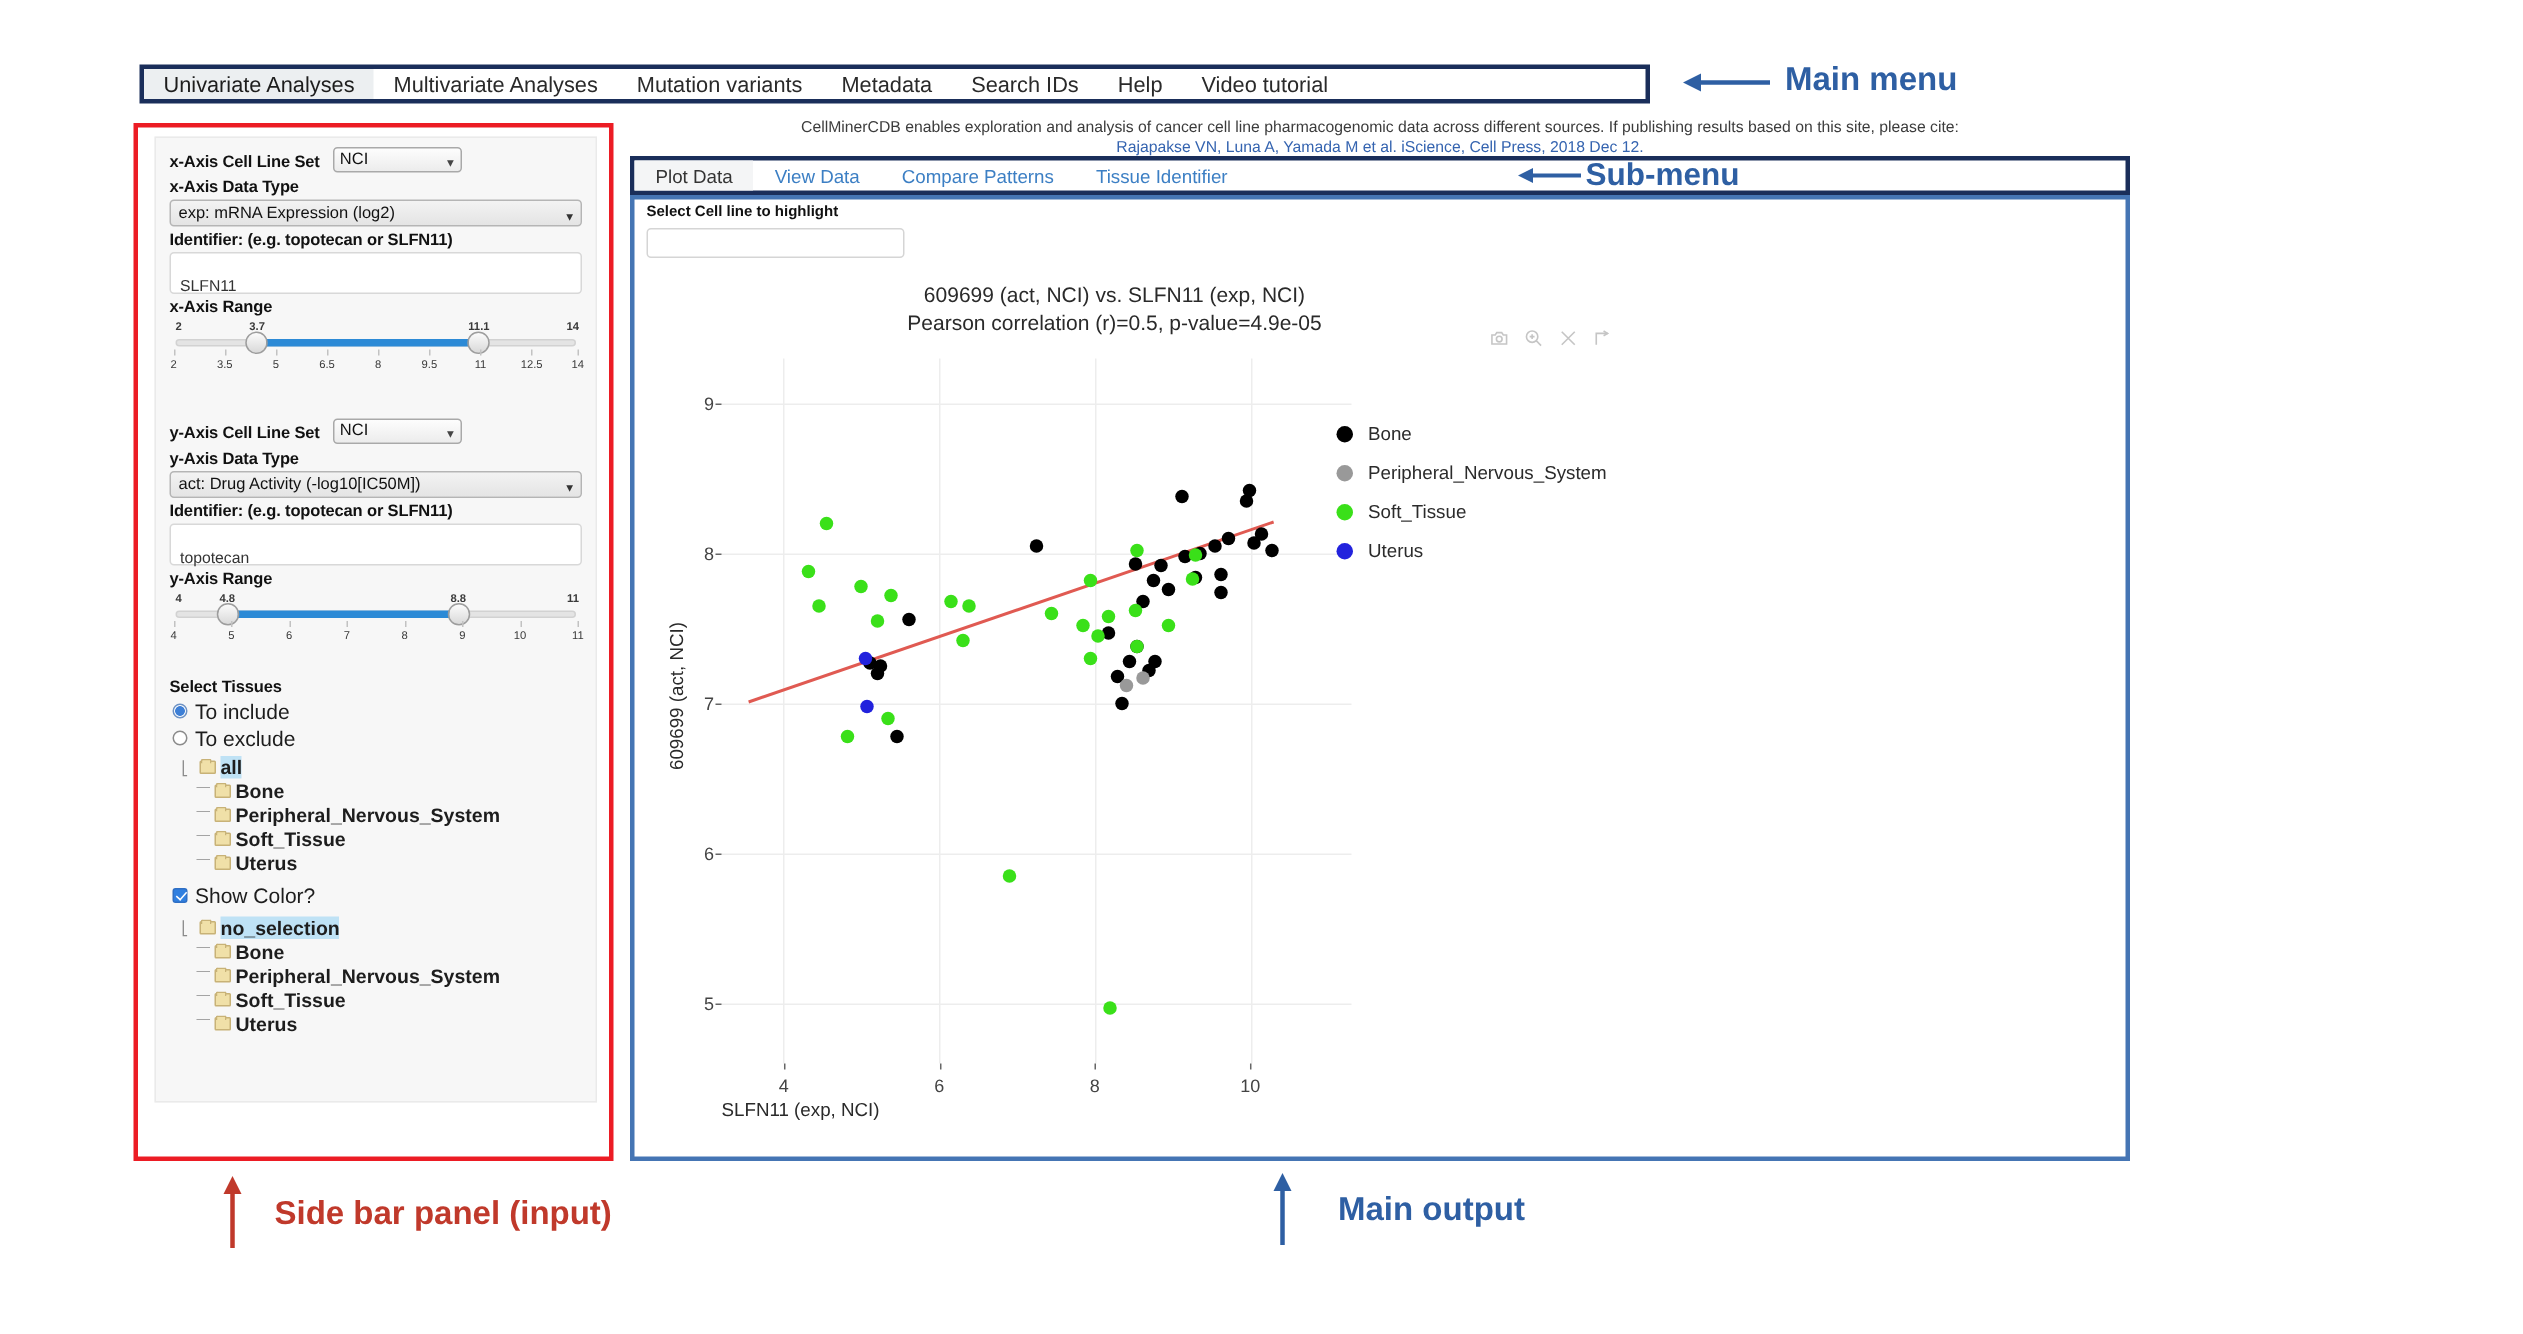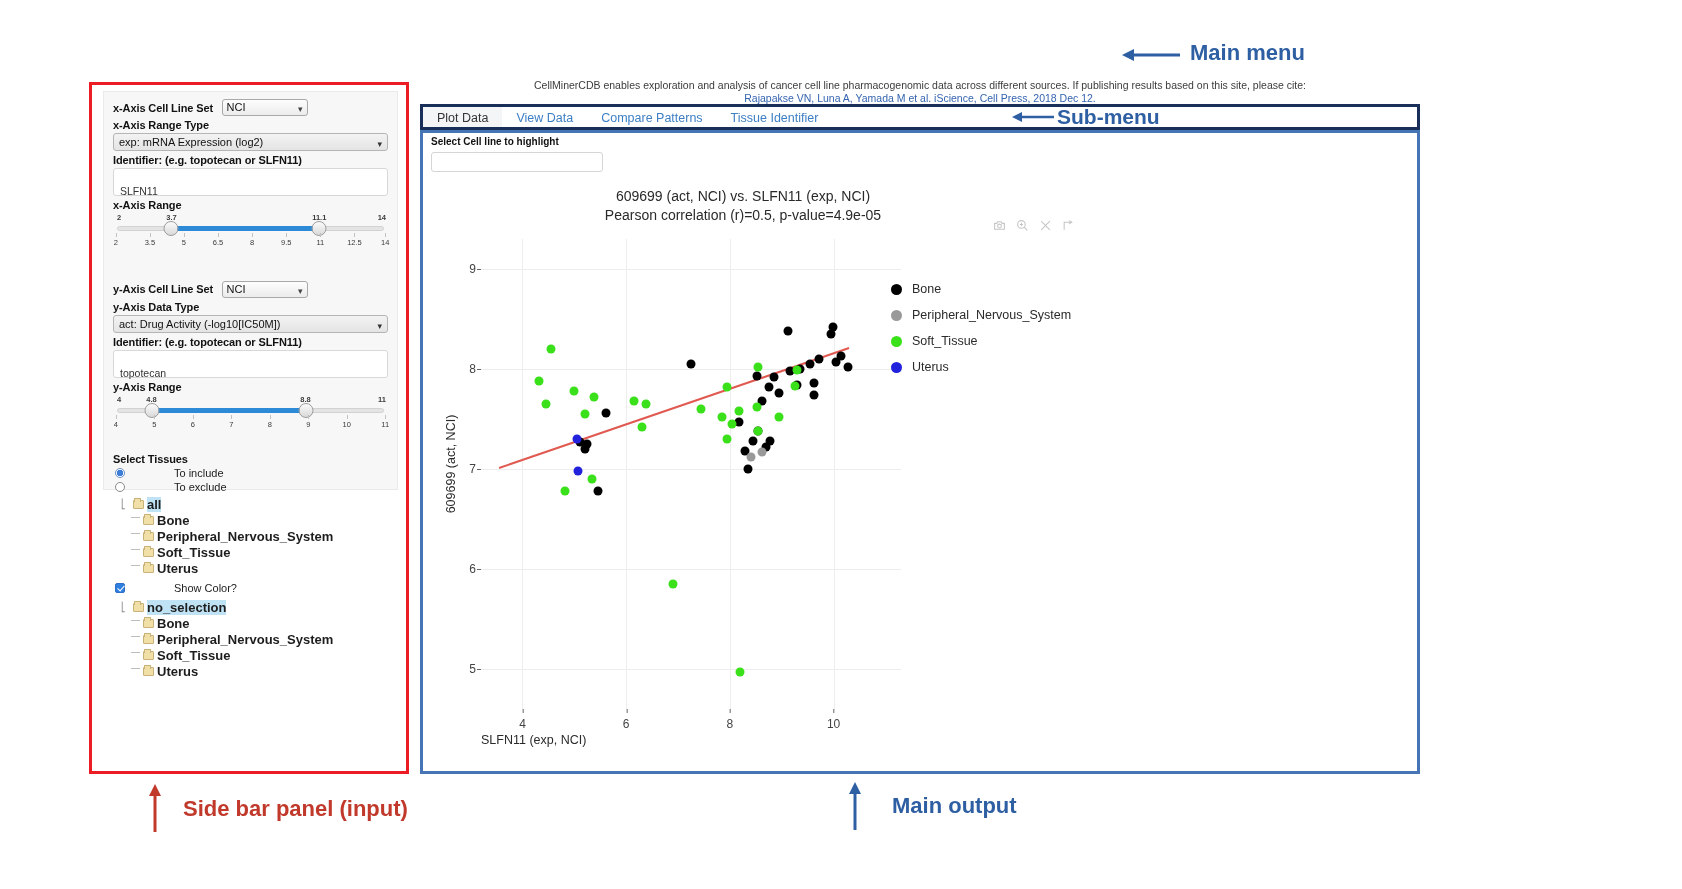--- a/index.html
+++ b/index.html
@@ -55,21 +55,21 @@
 
   
   .sidebar-outline {
     position: absolute; left: 89px; top: 82px;
     width: 320px; height: 692px;
     border: 3px solid #ec1c24;
     background: #ffffff;
   }
   .sidebar-inner {
     position: absolute; left: 11px; top: 6px;
-    width: 295px; height: 399px;
+    width: 295px; height: 644px;
     background: #f7f7f7;
     border: 1px solid #eaeaea;
     padding: 6px 9px;
   }
   .lbl-bold { font-size: 11px; font-weight: bold; color: #111; display:block; margin: 3px 0 2px; letter-spacing: -0.1px;}
   .sel-inline {
     display: inline-block; vertical-align: middle;
     width: 86px; height: 17px;
     border: 1px solid #a9a9a9; border-radius: 3px;
     background: linear-gradient(#fdfdfd,#ececec);
@@ -115,21 +115,21 @@
   .tickmark { position:absolute; top:0; width:1px; height:4px; background:#c2c2c2; }
   .ticklabel { position:absolute; top:5px; font-size:7.5px; color:#3a3a3a; transform: translateX(-50%); }
 
   
   .radio-row { display: flex; align-items: center; gap: 5px; margin: 2px 0 2px 2px; }
   .radio-dot {
     width: 10px; height: 10px; border-radius: 50%;
     border: 1px solid #8b8b8b; background: #fff; flex: none; position: relative;
   }
   .radio-dot.on { background: radial-gradient(circle, #3d7fd6 0 3px, #ffffff 3.5px 100%); border-color:#6d92c4;}
-  .radio-label { font-size: 11px; color: #1d1d1d; margin-left: 44px; }
+  .radio-label { font-size: 14px; color: #1d1d1d; }
 
   
   .check-row { display:flex; align-items:center; gap:5px; margin: 6px 0 6px 2px;}
   .check-box {
     width: 10px; height: 10px; flex:none;
     background: #2f7fe0; border:1px solid #2f6fc4; border-radius:2px;
     position: relative;
   }
   .check-box:after {
     content:""; position:absolute; left:3px; top:0px;
@@ -214,20 +214,29 @@
   .anno-main-menu { left: 1190px; top: 40px; font-size: 22px; }
   .anno-sub-menu { left: 1057px; top: 105px; font-size: 21px; }
   .anno-sidebar { left: 183px; top: 796px; font-size: 22px; color:#c0392b; }
   .anno-output { left: 892px; top: 793px; font-size: 22px; }
   .arrow-svg { position:absolute; }
 </style>
 </head>
 <body>
 <div id="root">
 
+<div class="menubar">
+  <div class="menubar-item active">Univariate Analyses</div>
+  <div class="menubar-item">Multivariate Analyses</div>
+  <div class="menubar-item">Mutation variants</div>
+  <div class="menubar-item">Metadata</div>
+  <div class="menubar-item">Search IDs</div>
+  <div class="menubar-item">Help</div>
+  <div class="menubar-item">Video tutorial</div>
+</div>
 
 <div class="citation-wrap">
   <div class="citation-line1">CellMinerCDB enables exploration and analysis of cancer cell line pharmacogenomic data across different sources. If publishing results based on this site, please cite:</div>
   <div class="citation-line2">Rajapakse VN, Luna A, Yamada M et al. iScience, Cell Press, 2018 Dec 12.</div>
 </div>
 
 <div class="submenu">
   <div class="submenu-item active">Plot Data</div>
   <div class="submenu-item">View Data</div>
   <div class="submenu-item">Compare Patterns</div>
@@ -235,21 +244,21 @@
 </div>
 
 <div class="sidebar-outline">
   <div class="sidebar-inner">
 
     <div style="margin-bottom:1px;">
       <span class="lbl-bold" style="display:inline-block;margin-right:4px;">x-Axis Cell Line Set</span>
       <span class="sel-inline"><span>NCI</span><span class="chev">▾</span></span>
     </div>
 
-    <span class="lbl-bold">x-Axis Range Type</span>
+    <span class="lbl-bold">x-Axis Data Type</span>
     <div class="sel-wide"><span>exp: mRNA Expression (log2)</span><span class="chev">▾</span></div>
 
     <span class="lbl-bold">Identifier: (e.g. topotecan or SLFN11)</span>
     <div class="txtbox"><span>SLFN11</span></div>
 
     <span class="lbl-bold">x-Axis Range</span>
     <div class="slider-block">
       <div class="slider-caps">
         <span class="slider-cap" style="left:4px;transform:none;">2</span>
         <span class="slider-cap" style="left:21.25%;">3.7</span>

